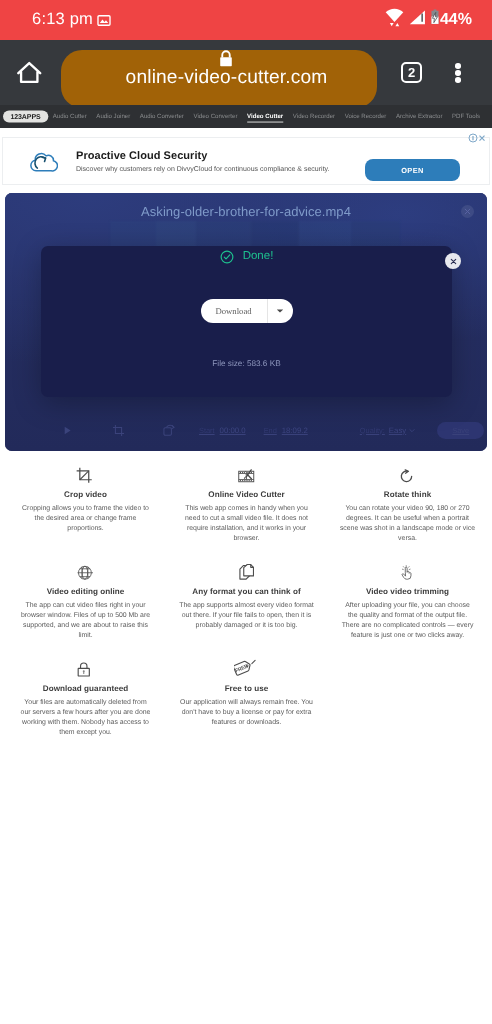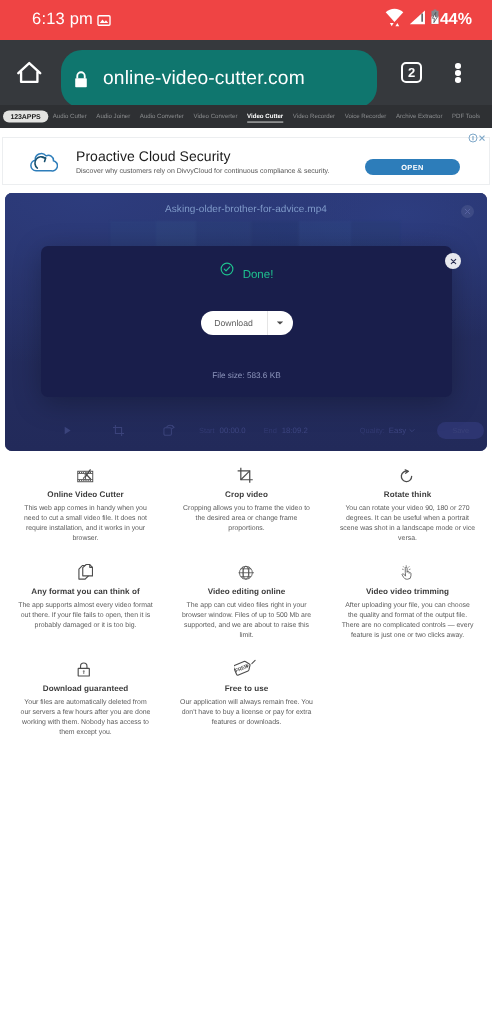--- a/index.html
+++ b/index.html
@@ -16,21 +16,21 @@
   .sb-right > span { position:absolute; }
   .sb-wifi { right:88px; top:7px; }
   .sb-sig  { right:66px; top:10px; }
   .sb-batt { right:52px; top:9px; }
   .sb-batt-pct { font-size:16px; font-weight:700; letter-spacing:0px; right:20px; top:11px; }
 
   
   .toolbar { height:65px; background:#36393d; position:relative; }
   .home-btn { position:absolute; left:17px; top:20px; width:24px; height:24px; }
   .omnibox { position:absolute; left:61px; top:10px; width:316px; height:58px;
-    background:#0f766e; border-radius:21px; display:flex; align-items:center; }
+    background:#a16207; border-radius:21px; display:flex; align-items:center;flex-direction:column; }
   .lock { margin-left:13px; width:14px; height:17px; }
   .url { margin-left:15px; color:#fff; font-size:19.2px; letter-spacing:.15px; }
   .tabs-btn { position:absolute; left:401px; top:22px; width:21px; height:21px;
     border:2.2px solid #fff; border-radius:5px; color:#fff; font-size:13px;
     display:flex; align-items:center; justify-content:center; font-weight:700;}
   .menu-btn { position:absolute; left:455px; top:23px; width:6px; height:20px;
     display:flex; flex-direction:column; justify-content:space-between; align-items:center; }
   .menu-btn i { width:5.6px; height:5.6px; border-radius:50%; background:#fff; display:block;}
 
   
@@ -44,61 +44,61 @@
   .navitem.active::after { content:""; position:absolute; left:5.2px; right:5.2px; bottom:5px;
     height:1.4px; background:#e8e8e8; }
   .navscale { display:flex; align-items:center; transform:scale(0.925); transform-origin:left center;}
 
   
   .ad { height:64px; background:#fff; position:relative; }
   .ad-card { position:absolute; left:2px; top:9px; right:2px; height:48px;
     border:1px solid #eceef0; background:#fff; display:flex; align-items:center; }
   .ad-icon { margin-left:23px; width:32px; height:26px; display:flex; align-items:center;}
   .ad-text { margin-left:18px; }
-  .ad-title { font-size:14px; color:#1b1b1b; font-weight:400; letter-spacing:.05px;}
+  .ad-title { font-size:11px; color:#1b1b1b; font-weight:700; letter-spacing:.05px;}
   .ad-sub { font-size:7.0px; color:#535353; margin-top:4px; }
-  .ad-open { position:absolute; right:29px; top:21px; width:95px; height:16px;
+  .ad-open { position:absolute; right:29px; top:21px; width:95px; height:22px;
     background:#2d7dba; border-radius:8px; color:#fff; font-size:7.4px; font-weight:700;
     display:flex; align-items:center; justify-content:center; letter-spacing:.4px;}
   .ad-choices { position:absolute; right:4px; top:5px; display:flex; gap:1px; align-items:center;}
 
   
   .player { position:absolute; left:5px; top:193px; width:482px; height:258px;
     border-radius:7px; overflow:hidden; background:#252f63; }
   .player-bg { position:absolute; inset:0;
     background:
       radial-gradient(110% 90% at 18% 2%, #2d3c7d 0%, rgba(45,60,125,0) 72%),
       radial-gradient(80% 70% at 82% 8%, #2d3d80 0%, rgba(45,61,128,0) 72%),
       linear-gradient(180deg,#283268 0%, #252e61 38%, #222a5a 100%); }
   .thumb { position:absolute; left:105px; top:28px; width:300px; height:52px; overflow:hidden; opacity:.22;
     filter:blur(1.2px); }
   .filename { position:absolute; top:11px; left:0; right:0; text-align:center;
-    font-size:10px; color:#7f9ac9; letter-spacing:.05px; }
+    font-size:13px; color:#7f9ac9; letter-spacing:.05px; }
   .player-close { position:absolute; right:13px; top:12px; width:13px; height:13px;
     border-radius:50%; background:rgba(255,255,255,.085); display:flex;
     align-items:center; justify-content:center; }
 
   .modal { position:absolute; left:36px; top:53px; width:411px; height:151px;
     background:#191e4b; border-radius:7px; box-shadow:0 6px 28px rgba(0,0,0,.28);}
   .modal-close { position:absolute; right:-9px; top:7px; width:16px; height:16px;
     border-radius:50%; background:#e8e9ee; display:flex; align-items:center; justify-content:center;}
-  .done-row { display:flex; align-items:flex-end; justify-content:center; gap:9px;
-    padding-top:16px; }
+  .done-row { display:flex; align-items:flex-start; justify-content:center; gap:9px;
+    padding-top:4px; }
   .done-text { color:#1ec08e; font-size:11.5px; }
-  .dl-wrap { display:flex; justify-content:center; margin-top:30px; }
+  .dl-wrap { display:flex; justify-content:center; margin-top:30px;font-family:Liberation Serif, serif; }
   .dl-btn { width:92px; height:24px; background:#fff; border-radius:12px;
     display:flex; align-items:center; position:relative; }
   .dl-label { flex:1; text-align:center; font-size:8.7px; color:#5d5d5d; }
   .dl-sep { width:1px; height:24px; background:#e5e5e5; }
   .dl-caret { width:25px; display:flex; align-items:center; justify-content:center; }
   .fsize { text-align:center; color:#8e97bd; font-size:8.2px; margin-top:36px; line-height:10px;}
 
   
   .ctrlbar { position:absolute; left:0; right:0; bottom:0; height:42px;
-    display:flex; align-items:center; color:#39417a; }
+    display:flex; align-items:center; color:#39417a;text-decoration:underline; }
   .cb-icon { display:flex; align-items:center; justify-content:center; }
   .cb-lab { font-size:7.4px; color:#323a72; }
   .cb-val { font-size:7.8px; color:#3d4580; }
   .cb-save { width:47px; height:17px; border-radius:9px; background:#2d3571;
     display:flex; align-items:center; justify-content:center; color:#394179;
     font-size:7.4px; }
 
   
   .features { position:absolute; left:5px; top:454.5px; width:483px;
     display:flex; flex-wrap:wrap; }
@@ -286,20 +286,32 @@
                 <path d="M1 1.7 L5 5.3 L9 1.7 Z" fill="#4a4a4a"></path>
               </svg>
           </span>
         </div>
       </div>
       <div class="fsize">File size: 583.6 KB</div>
     </div>
   </div>
 
   <div class="features">
+
+    <div class="feat">
+      <div class="feat-icon">
+        <svg viewBox="0 0 18 18" width="16.4" height="16.4" style="position:relative;left:-1px;">
+          <path d="M4.2 0.7 L4.2 14.0 L17.3 14.0" fill="none" stroke="#4b4b4b" stroke-width="1.35"></path>
+          <path d="M0.7 4.2 L14.0 4.2 L14.0 17.3" fill="none" stroke="#4b4b4b" stroke-width="1.35"></path>
+          <path d="M4.2 14.0 L14.0 4.2" fill="none" stroke="#4b4b4b" stroke-width="1.2"></path>
+        </svg>
+      </div>
+      <div class="feat-title">Crop video</div>
+      <div class="feat-text"><span>Cropping allows you to frame the video to</span><br><span>the desired area or change frame</span><br><span>proportions.</span></div>
+    </div>
 
     <div class="feat">
       <div class="feat-icon">
         <svg viewBox="0 0 22 20" width="16.5" height="15">
           <rect x="1.0" y="3.0" width="20" height="14" fill="none" stroke="#4c4c4c" stroke-width="1.25"></rect>
           <path d="M1.0 6.0 L21.0 6.0 M1.0 14.0 L21.0 14.0" stroke="#4c4c4c" stroke-width="1.1"></path>
           <g fill="#4c4c4c">
             <rect x="2.5" y="3.9" width="1.6" height="1.4"></rect>
             <rect x="5.4" y="3.9" width="1.6" height="1.4"></rect>
             <rect x="8.3" y="3.9" width="1.6" height="1.4"></rect>
@@ -318,65 +330,53 @@
           <circle cx="10.0" cy="12.3" r="1.45" fill="#fff" stroke="#4c4c4c" stroke-width="1.2"></circle>
           <circle cx="10.2" cy="4.8" r="1.45" fill="#fff" stroke="#4c4c4c" stroke-width="1.2"></circle>
         </svg>
       </div>
       <div class="feat-title">Online Video Cutter</div>
       <div class="feat-text"><span>This web app comes in handy when you</span><br><span>need to cut a small video file. It does not</span><br><span>require installation, and it works in your</span><br><span>browser.</span></div>
     </div>
 
     <div class="feat">
       <div class="feat-icon">
-        <svg viewBox="0 0 18 18" width="16.4" height="16.4" style="position:relative;left:-1px;">
-          <path d="M4.2 0.7 L4.2 14.0 L17.3 14.0" fill="none" stroke="#4b4b4b" stroke-width="1.35"></path>
-          <path d="M0.7 4.2 L14.0 4.2 L14.0 17.3" fill="none" stroke="#4b4b4b" stroke-width="1.35"></path>
-          <path d="M4.2 14.0 L14.0 4.2" fill="none" stroke="#4b4b4b" stroke-width="1.2"></path>
-        </svg>
-      </div>
-      <div class="feat-title">Crop video</div>
-      <div class="feat-text"><span>Cropping allows you to frame the video to</span><br><span>the desired area or change frame</span><br><span>proportions.</span></div>
-    </div>
-
-    <div class="feat">
-      <div class="feat-icon">
         <svg viewBox="0 0 18 18" width="15" height="15">
           <path d="M14.0 8.8 A6.2 6.2 0 1 1 9.1 2.8" fill="none" stroke="#4b4b4b" stroke-width="1.55" stroke-linecap="round"></path>
           <path d="M6.3 1.0 L10.1 2.8 L6.7 5.1" fill="none" stroke="#4b4b4b" stroke-width="1.55" stroke-linecap="round" stroke-linejoin="round"></path>
         </svg>
       </div>
       <div class="feat-title">Rotate think</div>
       <div class="feat-text"><span>You can rotate your video 90, 180 or 270</span><br><span>degrees. It can be useful when a portrait</span><br><span>scene was shot in a landscape mode or vice</span><br><span>versa.</span></div>
-    </div>
-
-    <div class="feat">
-      <div class="feat-icon">
-        <svg viewBox="0 0 17 18" width="15.5" height="16.4">
-          <path d="M1.0 5.6 L5.0 1.6 L11.8 1.6 L11.8 12.6 L7.8 16.6 L1.0 16.6 Z" fill="#fff" stroke="#4d4d4d" stroke-width="1.25" stroke-linejoin="round"></path>
-          <path d="M5.2 4.0 L9.0 0.6 L12.9 0.6 L15.9 3.7 L15.9 13.0 L12.0 13.0 L5.2 13.0 Z" fill="#fff" stroke="#4d4d4d" stroke-width="1.25" stroke-linejoin="round"></path>
-          <path d="M12.9 0.6 L12.9 3.7 L15.9 3.7" fill="none" stroke="#4d4d4d" stroke-width="1.25" stroke-linejoin="round"></path>
-        </svg>
-      </div>
-      <div class="feat-title">Any format you can think of</div>
-      <div class="feat-text"><span>The app supports almost every video format</span><br><span>out there. If your file fails to open, then it is</span><br><span>probably damaged or it is too big.</span></div>
     </div>
 
     <div class="feat">
       <div class="feat-icon">
         <svg viewBox="0 0 20 18" width="17.2" height="15.5" style="position:relative;left:0.5px;">
           <circle cx="9.2" cy="9" r="7.5" fill="none" stroke="#4f4f4f" stroke-width="0.95"></circle>
           <ellipse cx="9.2" cy="9" rx="3.2" ry="7.5" fill="none" stroke="#4f4f4f" stroke-width="0.95"></ellipse>
           <path d="M0.6 9 L18.6 9" stroke="#4f4f4f" stroke-width="0.95"></path>
           <path d="M3.2 4.4 L15.2 4.4 M3.2 13.6 L15.2 13.6" stroke="#4f4f4f" stroke-width="0.95"></path>
           <path d="M5.8 1.9 L5.8 16.1 M12.6 1.9 L12.6 16.1" stroke="#4f4f4f" stroke-width="0.9"></path>
         </svg>
       </div>
       <div class="feat-title">Video editing online</div>
       <div class="feat-text"><span>The app can cut video files right in your</span><br><span>browser window. Files of up to 500 Mb are</span><br><span>supported, and we are about to raise this</span><br><span>limit.</span></div>
+    </div>
+
+    <div class="feat">
+      <div class="feat-icon">
+        <svg viewBox="0 0 17 18" width="15.5" height="16.4">
+          <path d="M1.0 5.6 L5.0 1.6 L11.8 1.6 L11.8 12.6 L7.8 16.6 L1.0 16.6 Z" fill="#fff" stroke="#4d4d4d" stroke-width="1.25" stroke-linejoin="round"></path>
+          <path d="M5.2 4.0 L9.0 0.6 L12.9 0.6 L15.9 3.7 L15.9 13.0 L12.0 13.0 L5.2 13.0 Z" fill="#fff" stroke="#4d4d4d" stroke-width="1.25" stroke-linejoin="round"></path>
+          <path d="M12.9 0.6 L12.9 3.7 L15.9 3.7" fill="none" stroke="#4d4d4d" stroke-width="1.25" stroke-linejoin="round"></path>
+        </svg>
+      </div>
+      <div class="feat-title">Any format you can think of</div>
+      <div class="feat-text"><span>The app supports almost every video format</span><br><span>out there. If your file fails to open, then it is</span><br><span>probably damaged or it is too big.</span></div>
     </div>
 
     <div class="feat">
       <div class="feat-icon">
         <svg viewBox="0 0 15 20" width="11.5" height="15.3" style="position:relative;left:-0.5px;">
           <path d="M5.6 9.0 L5.6 4.2 A1.2 1.2 0 0 1 8.0 4.2 L8.0 9.6
                    A1.25 1.25 0 0 1 10.5 9.2 L10.6 10.8
                    A1.25 1.25 0 0 1 13.0 11.0 L13.0 14.0
                    A4.4 4.4 0 0 1 8.6 18.6 L7.4 18.6
                    A4.5 4.5 0 0 1 3.6 16.4 L1.6 13.2

